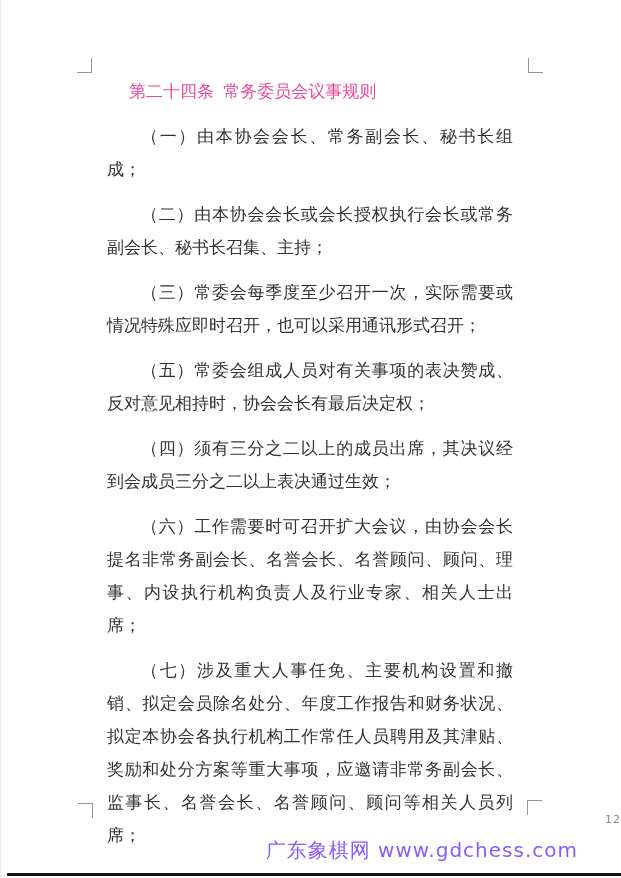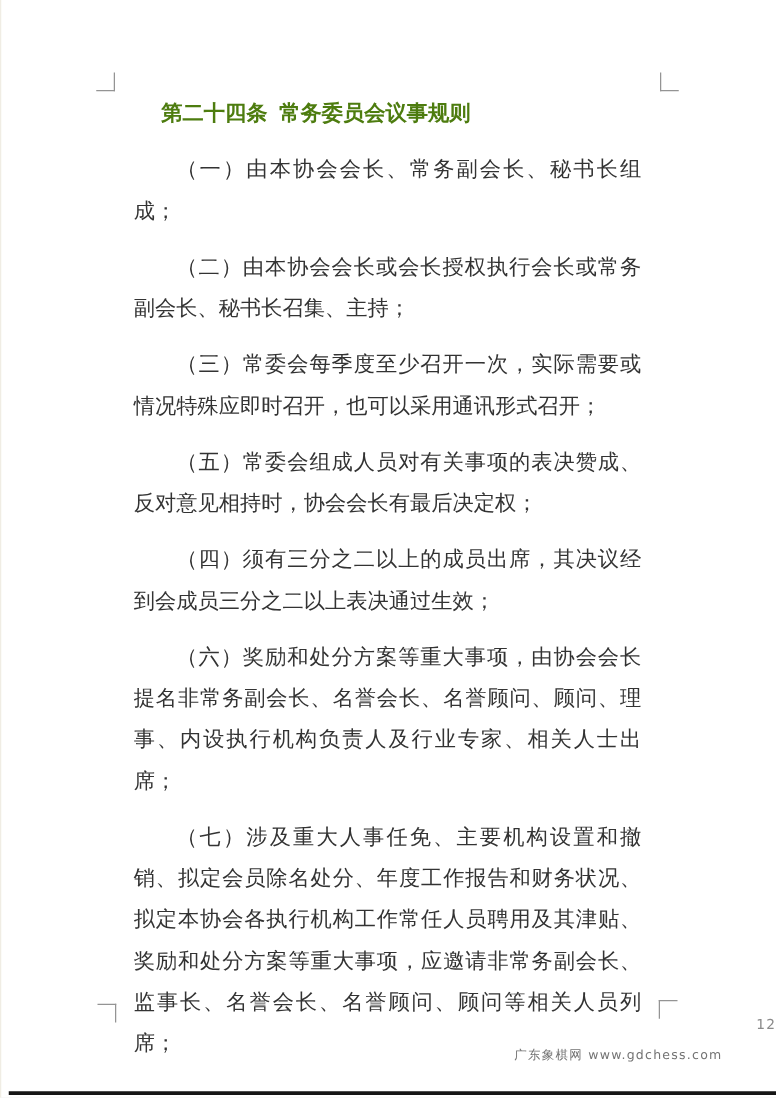--- a/index.html
+++ b/index.html
@@ -34,43 +34,43 @@
     text-align: justify;
     text-justify: inter-ideograph;
   }
   .text-block p {
     margin: 12px;
     text-indent: 2em;
   }
   .heading {
     margin: 0;
     text-indent: 2em;
-    font-weight: 700;
-    color: #4d7c0f;
+    font-weight: 400;
+    color: #ec4899;
     white-space: nowrap;
   }
   .heading .article-no { margin-right: 0.55em; }
 
   
   .page-number {
     position: absolute;
     left: 0; right: 0;
     top: 813px;
     text-align: right;
     font-size: 11px;
     color: #8a8a8a;
     letter-spacing: 1px;
     font-family: "DejaVu Sans", "Liberation Sans", sans-serif;
   }
   .watermark {
     position: absolute;
     right: 43px;
     top: 837px;
-    font-size: 10px;
-    color: #737373;
+    font-size: 20px;
+    color: #8b5cf6;
     letter-spacing: 1px;
     white-space: nowrap;
     font-family: "DejaVu Sans", "Liberation Sans", sans-serif;
   }
   .bottom-rule {
     position: absolute;
     left: 7px; right: 0;
     bottom: 2px;
     height: 3px;
     background: #151515;
@@ -88,21 +88,21 @@
 
   <div class="text-block">
     <h3 class="heading" style="font-size:17px;">
       <span class="article-no">第二十四条</span><span>常务委员会议事规则</span>
     </h3>
     <p>（一）由本协会会长、常务副会长、秘书长组成；</p>
     <p>（二）由本协会会长或会长授权执行会长或常务副会长、秘书长召集、主持；</p>
     <p>（三）常委会每季度至少召开一次，实际需要或情况特殊应即时召开，也可以采用通讯形式召开；</p>
     <p>（五）常委会组成人员对有关事项的表决赞成、反对意见相持时，协会会长有最后决定权；</p>
     <p>（四）须有三分之二以上的成员出席，其决议经到会成员三分之二以上表决通过生效；</p>
-    <p>（六）奖励和处分方案等重大事项，由协会会长提名非常务副会长、名誉会长、名誉顾问、顾问、理事、内设执行机构负责人及行业专家、相关人士出席；</p>
+    <p>（六）工作需要时可召开扩大会议，由协会会长提名非常务副会长、名誉会长、名誉顾问、顾问、理事、内设执行机构负责人及行业专家、相关人士出席；</p>
     <p>（七）涉及重大人事任免、主要机构设置和撤销、拟定会员除名处分、年度工作报告和财务状况、拟定本协会各执行机构工作常任人员聘用及其津贴、奖励和处分方案等重大事项，应邀请非常务副会长、监事长、名誉会长、名誉顾问、顾问等相关人员列席；</p>
   </div>
 
   <div class="page-number">12</div>
 
   <div class="watermark">广东象棋网 www.gdchess.com</div>
 
   <div class="bottom-rule"></div>
 
 </div>

